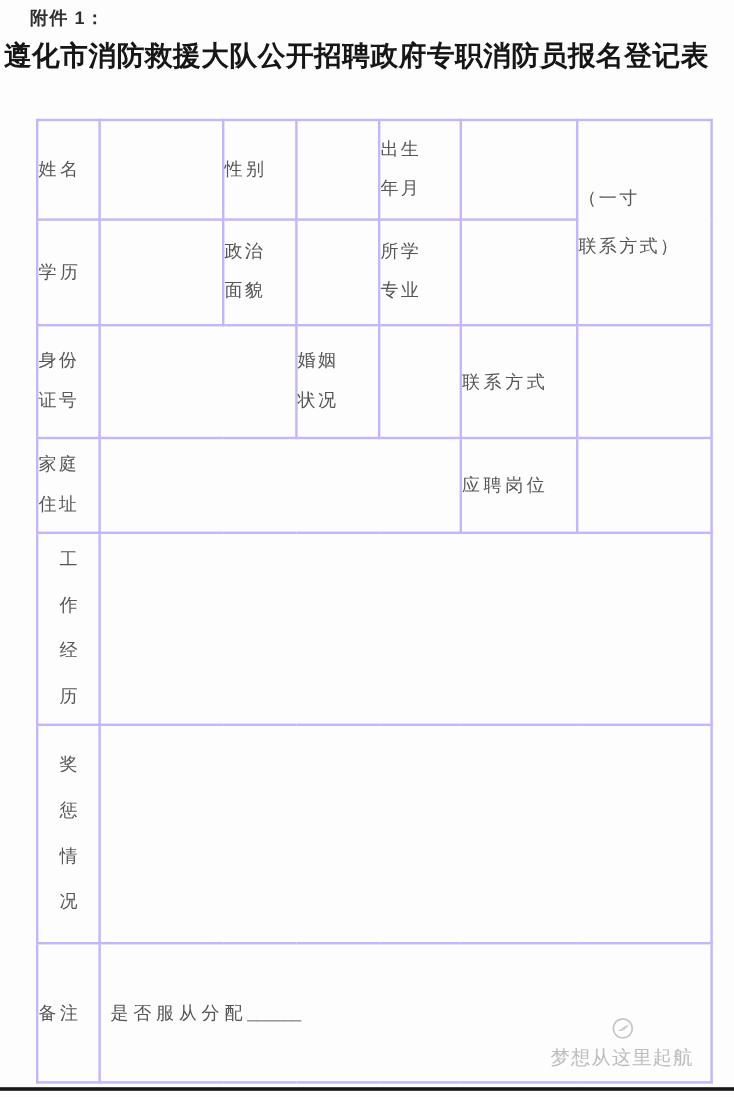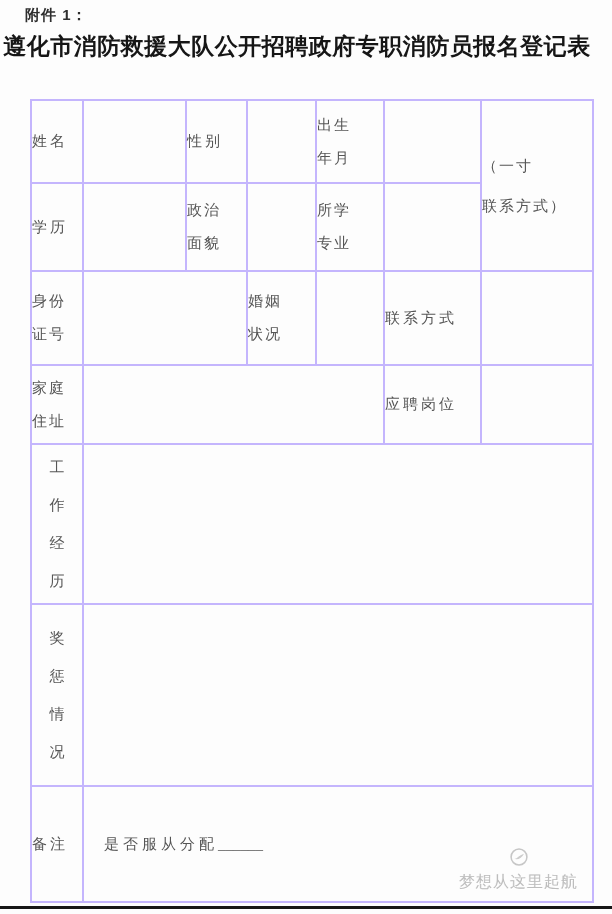--- a/index.html
+++ b/index.html
@@ -60,21 +60,21 @@
   .photo-cell { line-height: 40px; letter-spacing: 2px; color: #585858; }
   tr.h1 { height: 83px; }
   tr.h2 { height: 88px; }
   tr.h3 { height: 94px; }
   tr.h4 { height: 79px; }
   tr.h5 { height: 160px; }
   tr.h6 { height: 182px; }
   tr.h7 { height: 116px; }
   td.remark-cell { position: relative; text-align: left; vertical-align: middle; }
   .remark-line {
-    padding-left: 20px;
+    padding-left: 8px;
     letter-spacing: 4px;
     color: #555;
   }
   .remark-blank { letter-spacing: 0; color: #555; }
   .watermark {
     position: absolute;
     right: 14px;
     bottom: 8px;
     display: flex;
     align-items: center;

